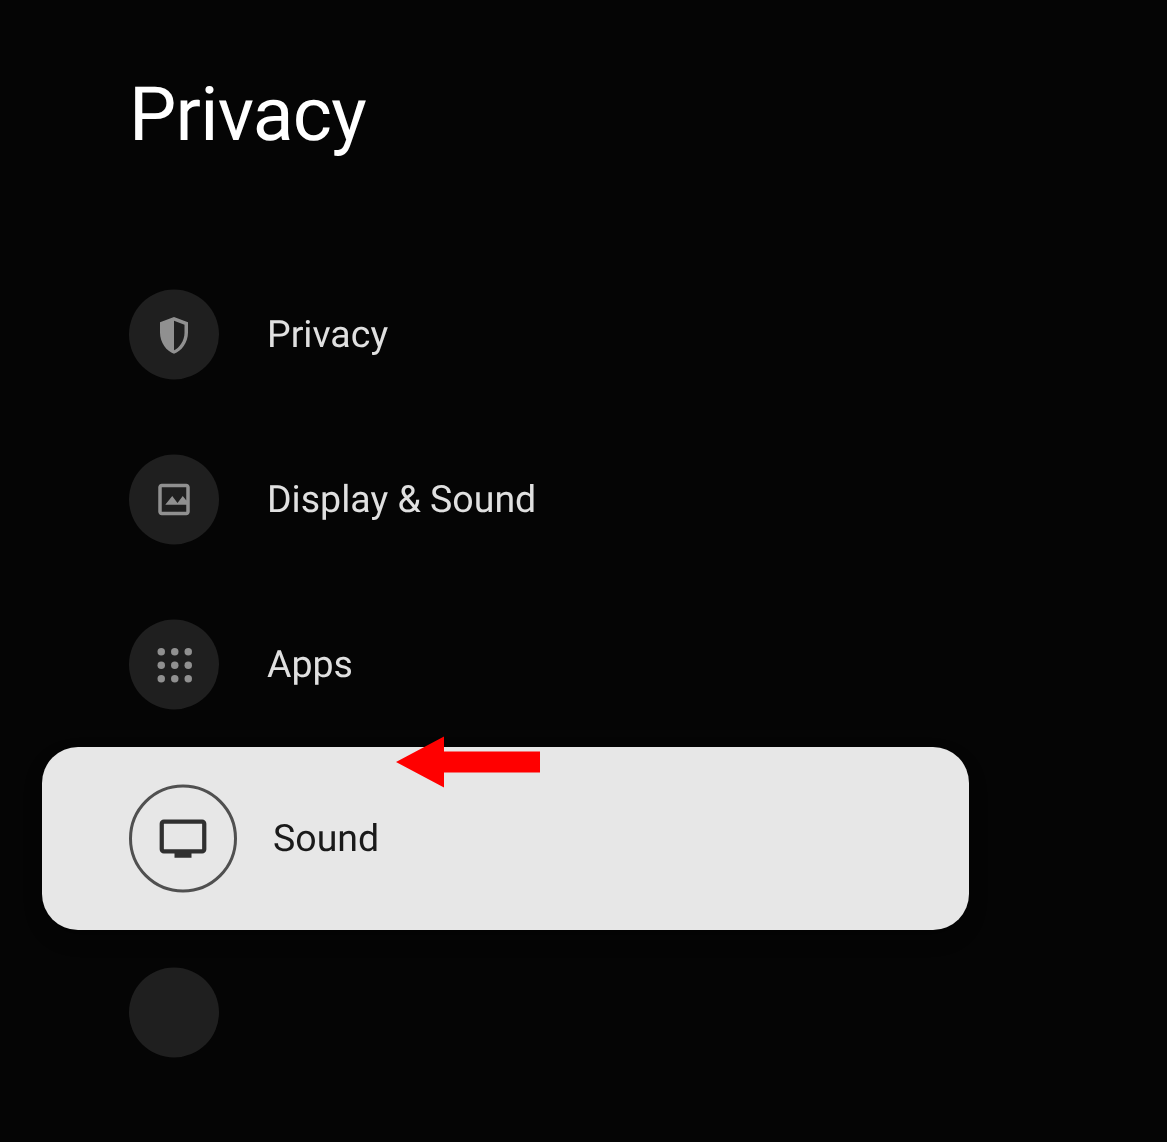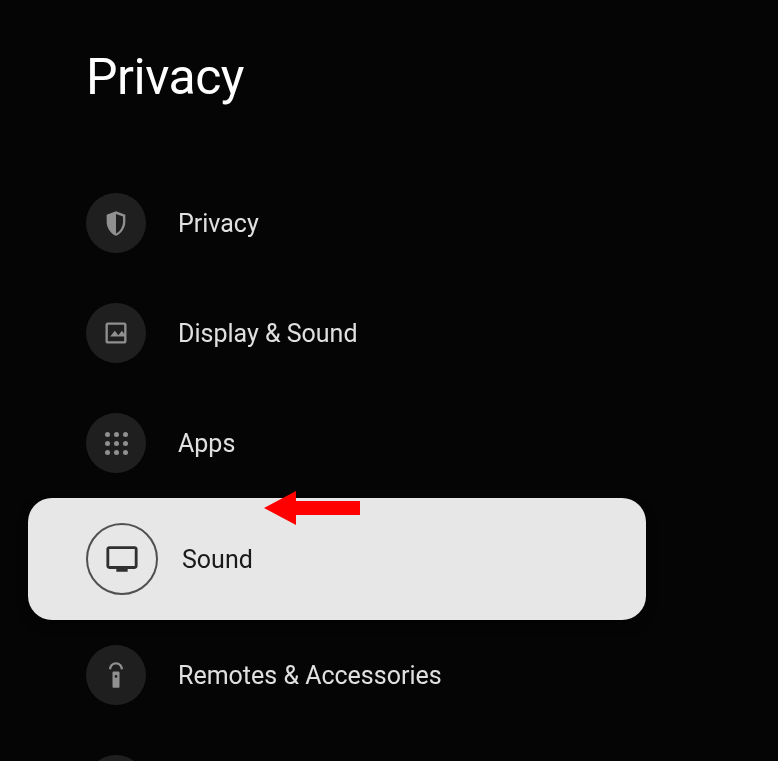--- a/index.html
+++ b/index.html
@@ -139,28 +139,20 @@
 
   <div class="menu-item selected">
     <div class="icon-circle">
       <svg class="icon-svg" viewBox="0 0 24 24">
           <path d="M21 3H3c-1.1 0-2 .9-2 2v12c0 1.1.9 2 2 2h5v2h8v-2h5c1.1 0 2-.9 2-2V5c0-1.1-.9-2-2-2zm0 14H3V5h18v12z"></path>
         </svg>
     </div>
     <span class="menu-label">Sound</span>
   </div>
 
-  <div class="menu-item">
-    <div class="icon-circle">
-      <svg class="icon-svg" viewBox="0 0 24 24">
-          <path d="M12 1 C8.7 1 6 3.7 6 7 h2 c0-2.2 1.8-4 4-4 s4 1.8 4 4 h2 c0-3.3-2.7-6-6-6 z M9 10 v12 c0 .6 .4 1 1 1 h4 c.6 0 1-.4 1-1 V10 c0-.6-.4-1-1-1 h-4 c-.6 0-1 .4-1 1 z m3 2 a1.2 1.2 0 1 1 0 2.4 a1.2 1.2 0 0 1 0-2.4 z"></path>
-        </svg>
-    </div>
-    <span class="menu-label">Remotes &amp; Accessories</span>
-  </div>
 
   <div class="menu-item">
     <div class="icon-circle">
       
     </div>
 
   </div>
 
 </div>
 

